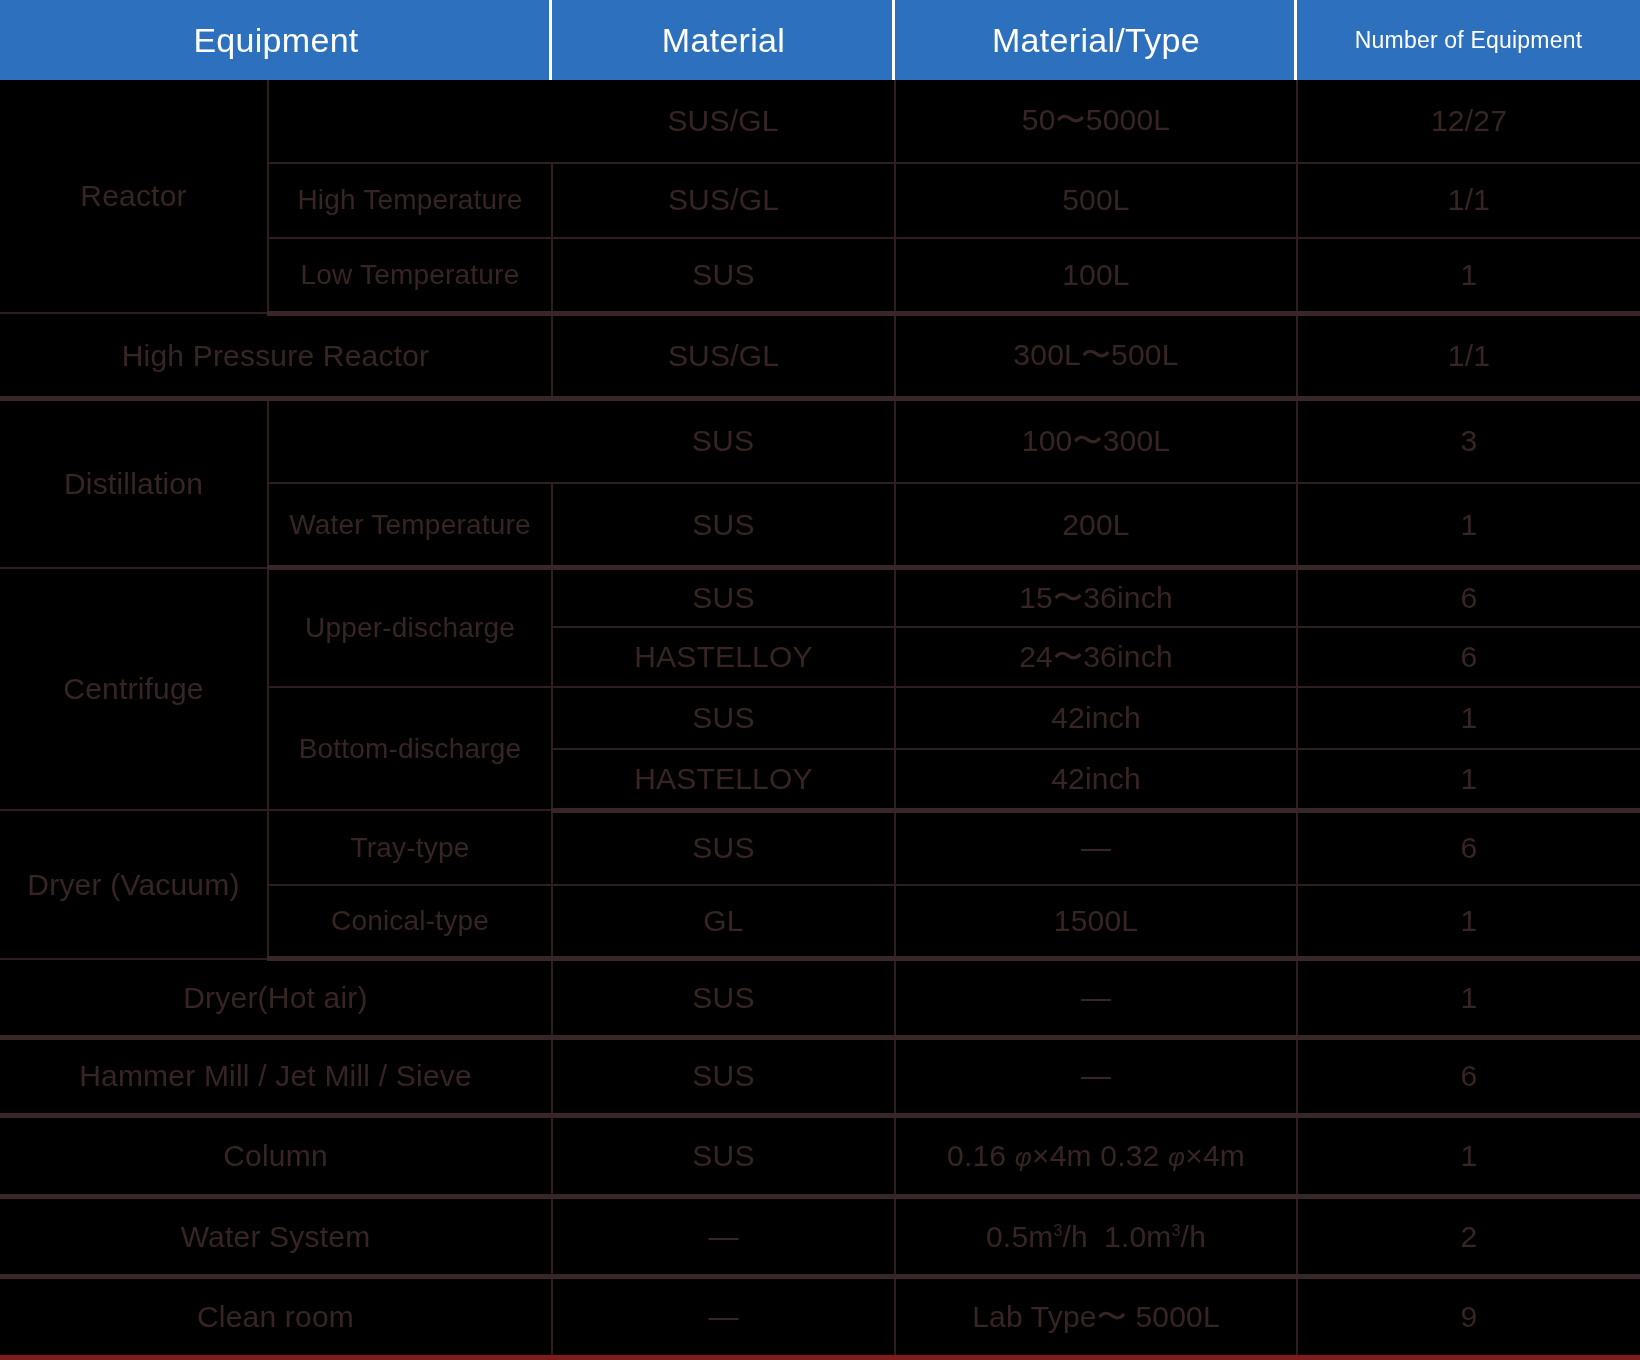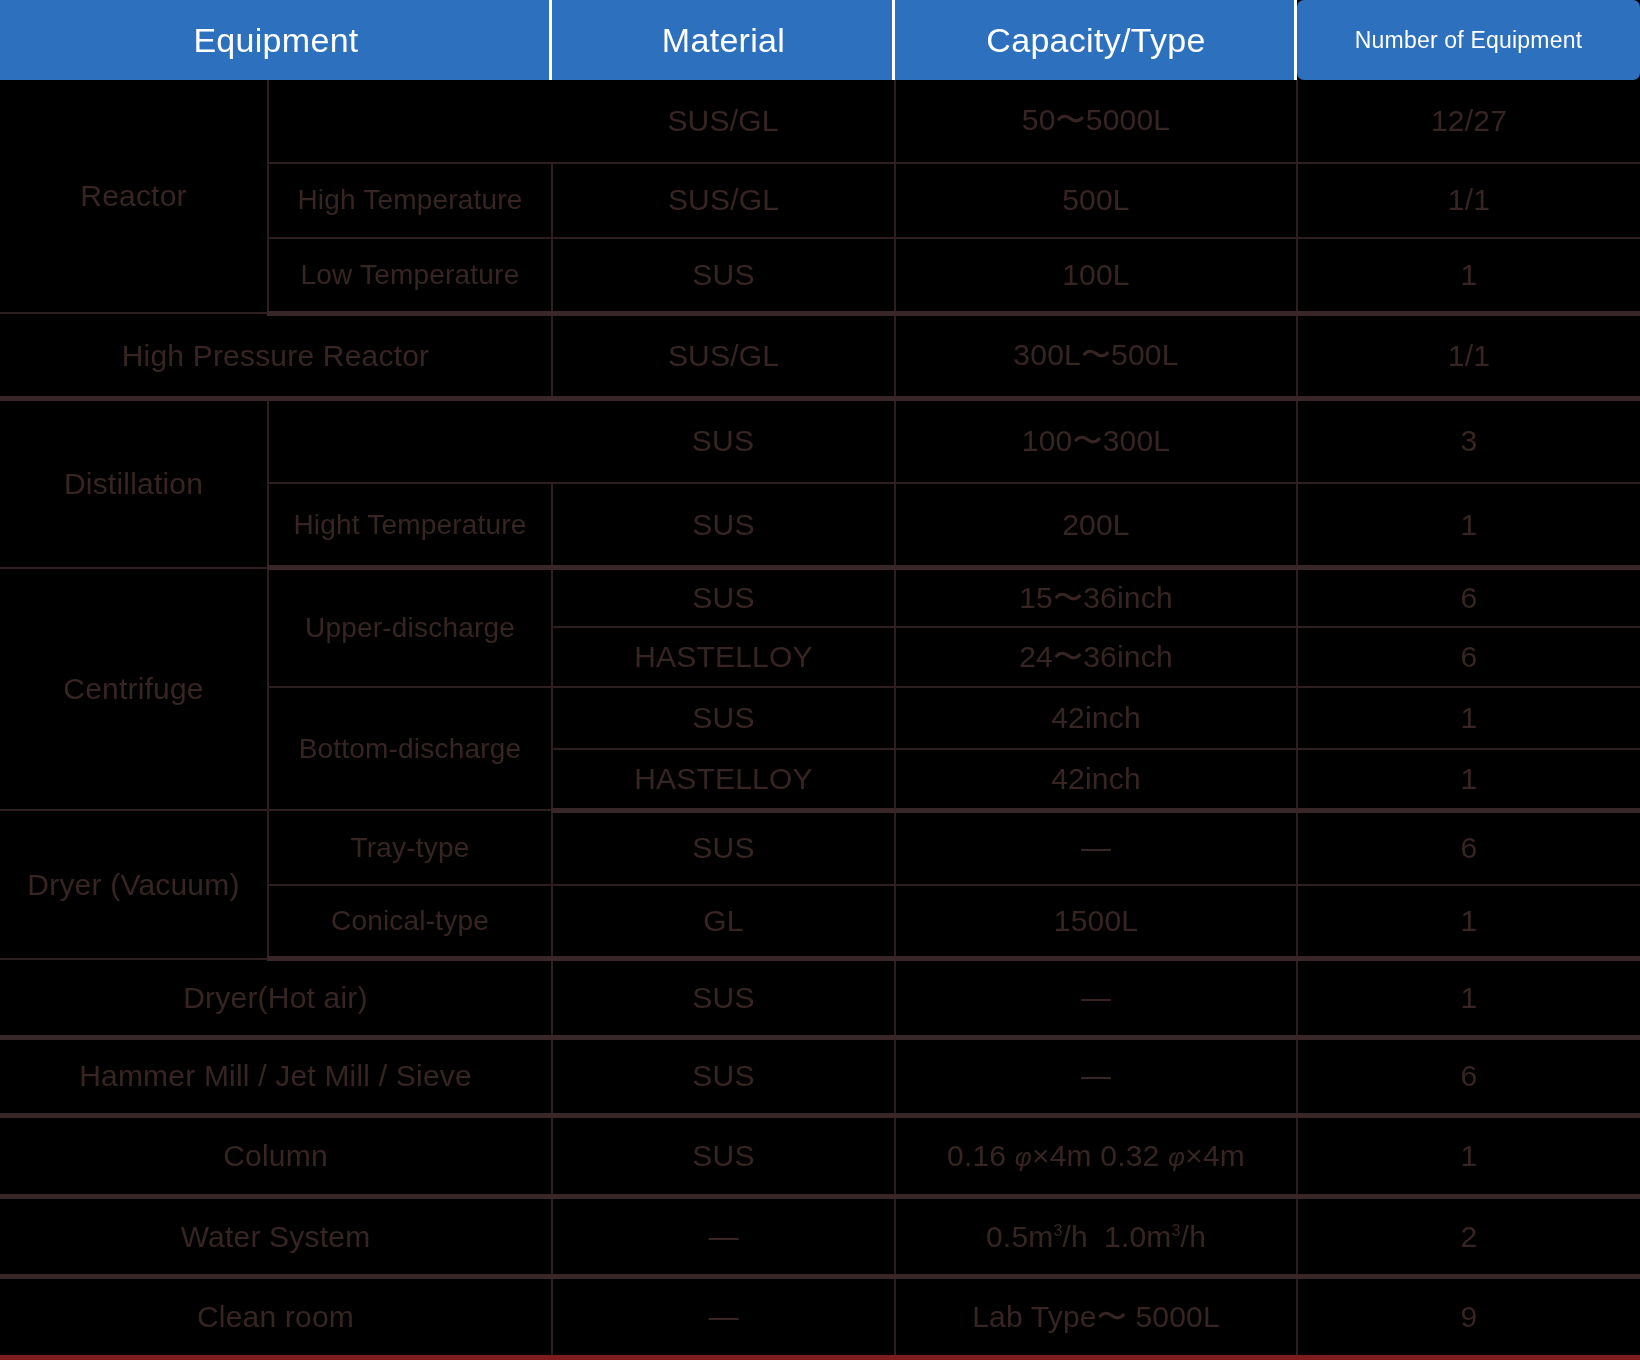--- a/index.html
+++ b/index.html
@@ -32,21 +32,21 @@
     height: 80px;
     padding: 0;
     border: 0;
     box-shadow: inset -3px 0 0 0 #ffffff;
     margin-top: 8px;
   }
   thead th.last-head {
     box-shadow: none;
   }
   .h-big   { font-size: 34px; letter-spacing: .3px; }
-  .h-small { font-size: 23px; letter-spacing: .2px; border-radius: 7px; }
+  .h-small { font-size: 23px; letter-spacing: .2px; }
 
   
   tbody td {
     color: #362522;
     font-size: 30px;
     font-weight: 300;
     text-align: center;
     vertical-align: middle;
     padding: 0;
     background: #000000;
@@ -85,21 +85,21 @@
     <col style="width:284px">
     <col style="width:343px">
     <col style="width:402px">
     <col style="width:343px">
   </colgroup>
 
   <thead>
     <tr>
       <th colspan="2" class="h-big">Equipment</th>
       <th class="h-big">Material</th>
-      <th class="h-big">Capacity/Type</th>
+      <th class="h-big">Material/Type</th>
       <th class="h-small last-head">Number of Equipment</th>
     </tr>
   </thead>
 
   <tbody>
 
     <tr style="height:78px">
       <td rowspan="3" class="group-label">Reactor</td>
       <td class="sub-label nb-right"></td>
       <td>SUS/GL</td>
@@ -127,21 +127,21 @@
     </tr>
 
     <tr style="height:80px">
       <td rowspan="2" class="group-label">Distillation</td>
       <td class="sub-label nb-right"></td>
       <td>SUS</td>
       <td>100〜300L</td>
       <td class="last-col">3</td>
     </tr>
     <tr class="group-end" style="height:80px">
-      <td class="sub-label">Hight Temperature</td>
+      <td class="sub-label">Water Temperature</td>
       <td>SUS</td>
       <td>200L</td>
       <td class="last-col">1</td>
     </tr>
 
     <tr style="height:56px">
       <td rowspan="4" class="group-label">Centrifuge</td>
       <td rowspan="2" class="sub-label">Upper-discharge</td>
       <td>SUS</td>
       <td>15〜36inch</td>

